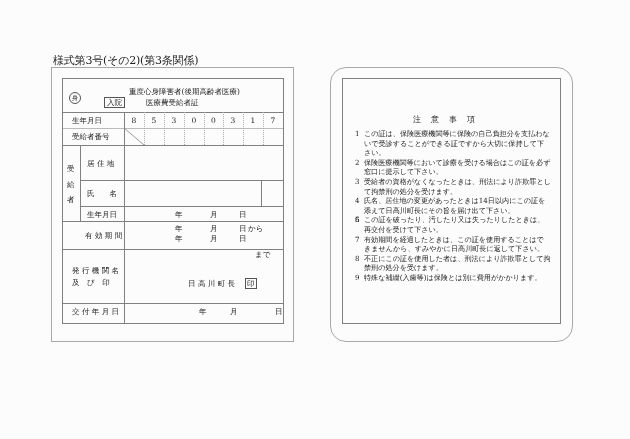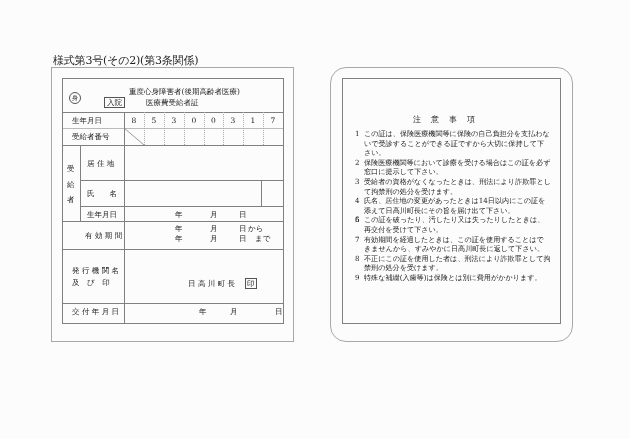--- a/index.html
+++ b/index.html
@@ -90,21 +90,21 @@
     <span class="abs t" style="left:176px; top:131px;">日</span>
 
     <span class="abs t" style="left:6px; top:152px;margin-left:16px;">有 効 期 間</span>
     <span class="abs t" style="left:112px; top:145px;">年</span>
     <span class="abs t" style="left:147px; top:145px;">月</span>
     <span class="abs t" style="left:176px; top:145px;">日</span>
     <span class="abs t" style="left:185px; top:145px;">から</span>
     <span class="abs t" style="left:112px; top:155px;">年</span>
     <span class="abs t" style="left:147px; top:155px;">月</span>
     <span class="abs t" style="left:176px; top:155px;">日</span>
-    <span class="abs t" style="left:192px; top:155px;">まで</span>
+    <span class="abs t" style="left:192px; top:171px;">まで</span>
 
     <span class="abs t" style="left:9px; top:187px;">発 行 機 関 名</span>
     <span class="abs t" style="left:9px; top:199px;">及　び　印</span>
     <span class="abs t" style="left:125px; top:200px;">日 高 川 町 長</span>
     <span class="abs t boxed" style="left:182px; top:199px; padding:0 1px;">印</span>
 
     <span class="abs t" style="left:9px; top:228px;">交 付 年 月 日</span>
     <span class="abs t" style="left:136px; top:228px;">年</span>
     <span class="abs t" style="left:167px; top:228px;">月</span>
     <span class="abs t" style="left:212px; top:228px;">日</span>

